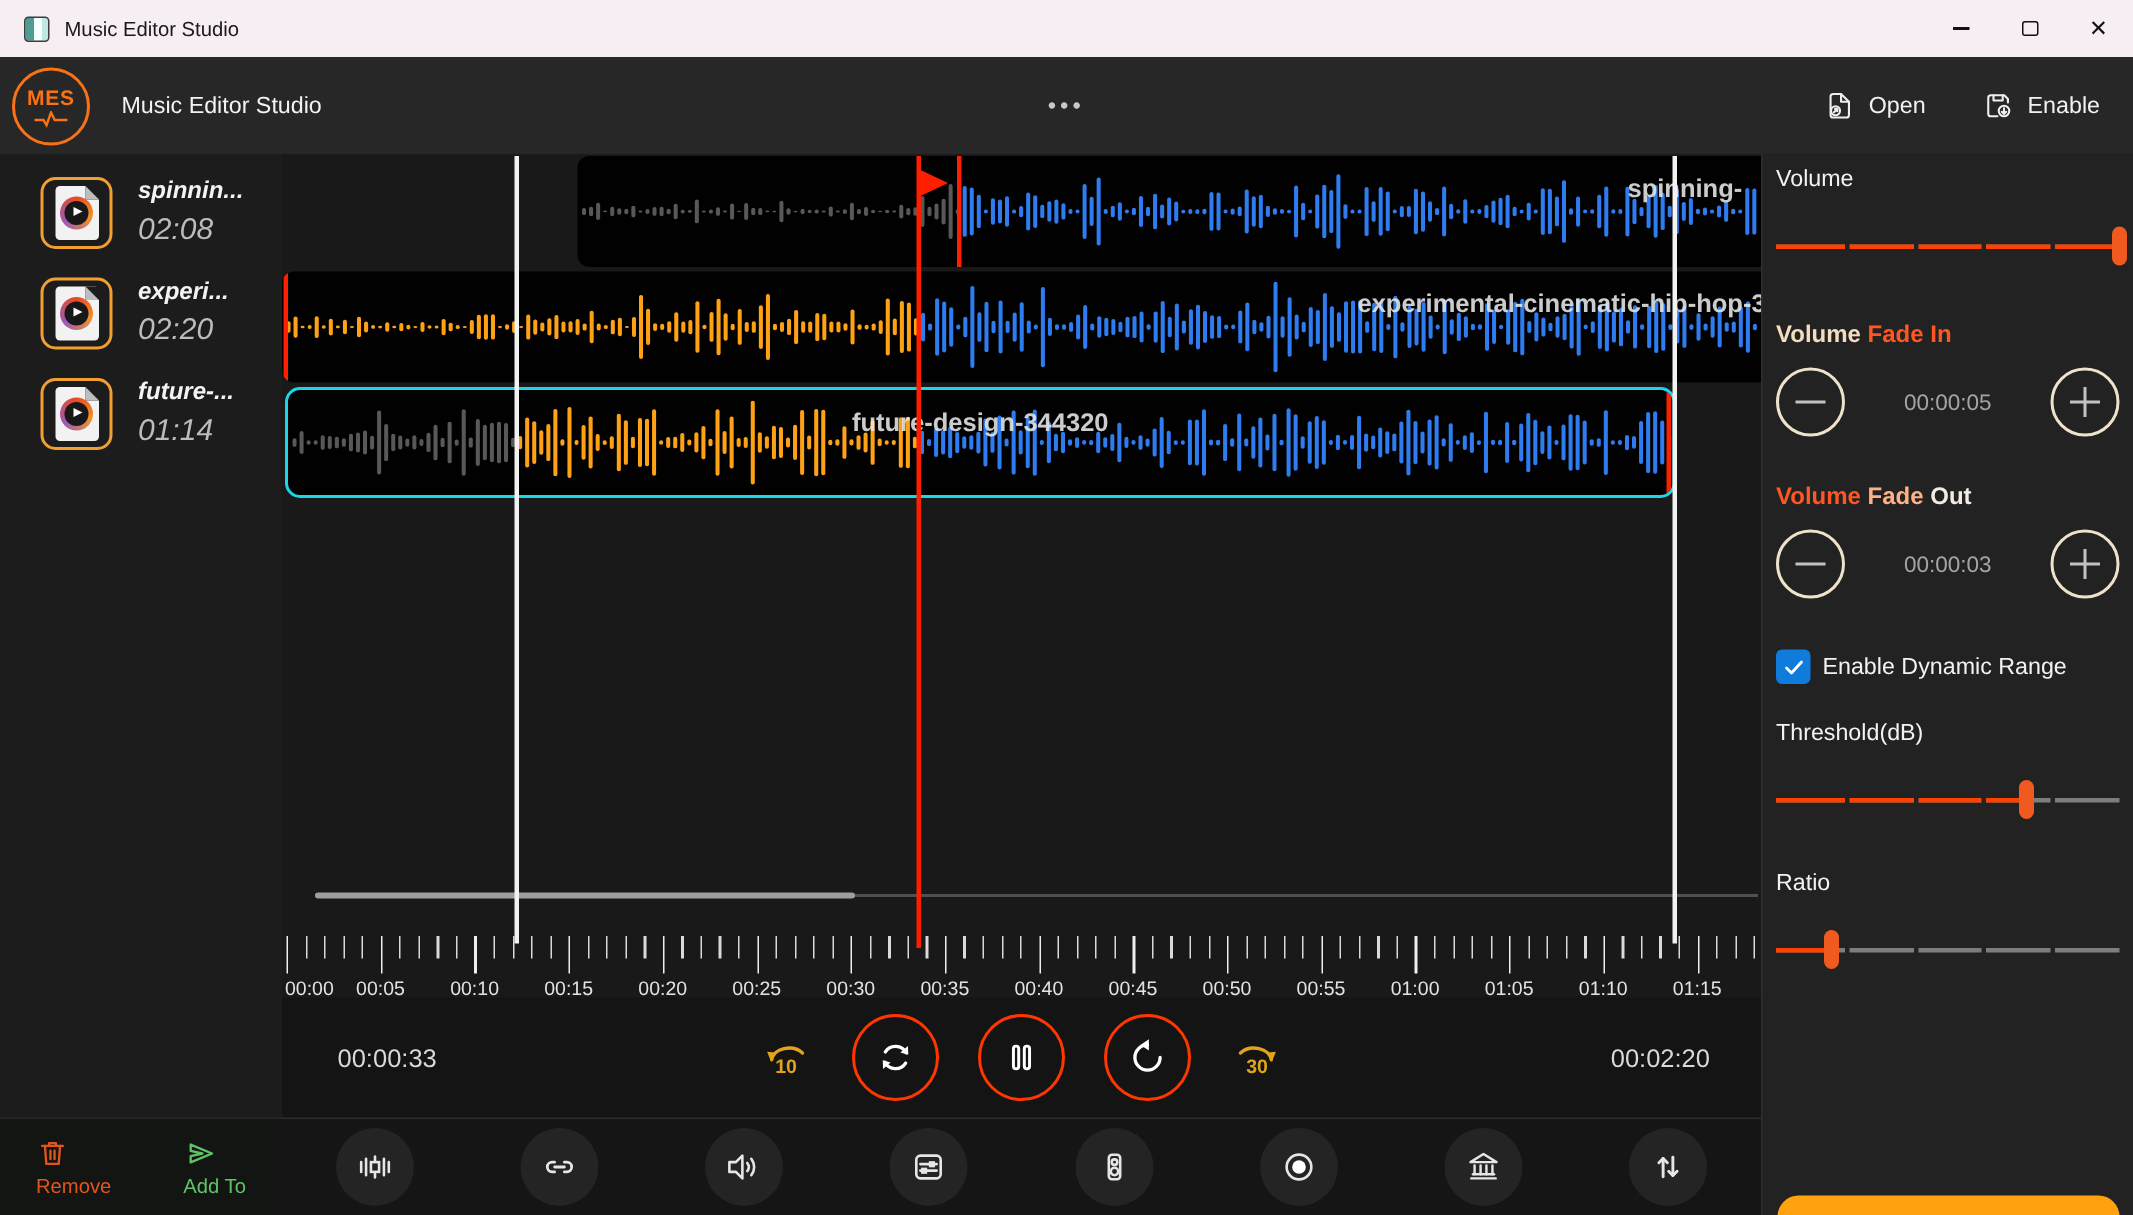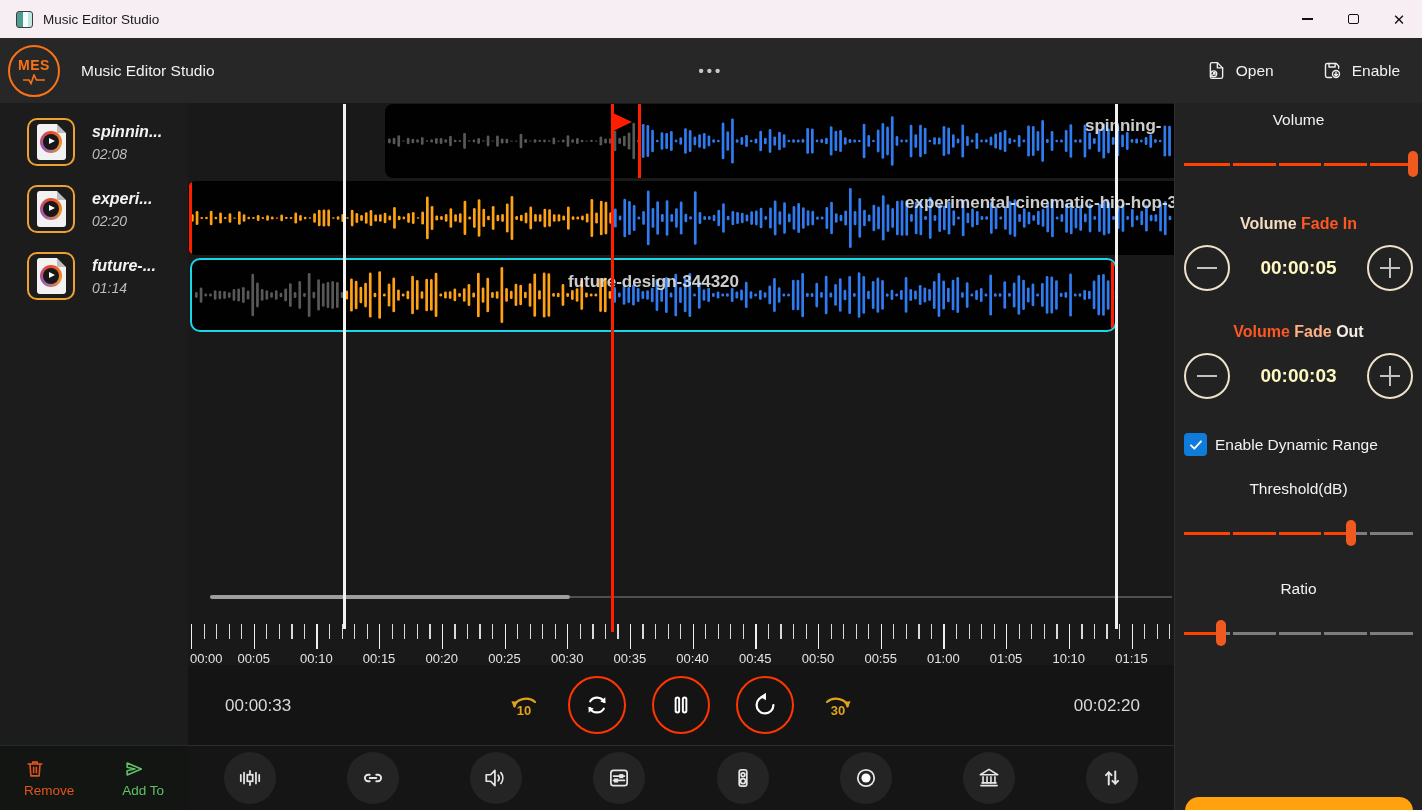--- a/index.html
+++ b/index.html
@@ -20,42 +20,42 @@
 
   
   .header { position:absolute; left:0; top:38px; width:1422px; height:65px; background:#272727;
     display:flex; align-items:center; }
   .logo { width:52px; height:52px; margin-left:8px; border:2.5px solid #f97316; border-radius:50%;
     display:flex; flex-direction:column; align-items:center; justify-content:center; gap:1px; }
   .logo-txt { color:#f97316; font-weight:bold; font-size:14px; letter-spacing:.5px; }
   .app-name { margin-left:21px; font-size:15.5px; color:#f2f2f2; }
   .menu-dots { position:absolute; left:0; right:0; text-align:center; color:#c8c8c8;
     font-size:15px; font-weight:bold; letter-spacing:3px; pointer-events:none; }
-  .header-actions { margin-left:auto; display:flex; align-items:center; gap:48px; padding-right:22px; z-index:2; }
+  .header-actions { margin-left:auto; display:flex; align-items:center; gap:38px; padding-right:22px; z-index:2; }
   .h-btn { display:flex; align-items:center; gap:9px; background:none; border:none;
     color:#f1f1f1; font-size:15.5px; font-family:inherit; }
 
   
   .sidebar { position:absolute; left:0; top:103px; width:188px; height:707px; background:#1c1c1c; }
   .pl-item { display:flex; align-items:center; gap:17px; margin:19px 0 0 27px; height:48px;font-style:italic; }
   .pl-item:first-child { margin-top:15px; }
   .pl-icon { width:48px; height:48px; border:2px solid #f0a030; border-radius:10px;
     display:flex; align-items:center; justify-content:center; background:#1c1c1c; }
   .pl-file { width:29px; height:36px; background:#f2f2f2; border-radius:3px; position:relative;
     display:flex; align-items:center; justify-content:center; }
   .pl-fold { position:absolute; right:0; top:0; width:0; height:0;
     border-left:9px solid #bdbdbd; border-top:9px solid #1c1c1c; }
   .pl-ring { width:22px; height:22px; border-radius:50%;
     background:conic-gradient(#e84a27,#f0932b 30%,#9b59b6 65%,#e84a27); 
     display:flex; align-items:center; justify-content:center; }
   .pl-play { width:16px; height:16px; border-radius:50%; background:#181818; position:relative; }
   .pl-play::after { content:""; position:absolute; left:6px; top:4.2px; border-left:6px solid #fff;
     border-top:3.8px solid transparent; border-bottom:3.8px solid transparent; }
   .pl-name { font-size:16px; font-weight:bold; color:#f3f3f3; }
-  .pl-dur { font-size:14px; color:#bcbcbc; margin-top:5px; }
+  .pl-dur { font-size:20px; color:#bcbcbc; margin-top:5px; }
   .sidebar-footer { position:absolute; left:0; bottom:0; width:188px; height:65px; background:#121512;
     border-top:1px solid #262a26; display:flex; justify-content:space-around; align-items:center; }
   .sf-btn { display:flex; flex-direction:column; gap:3px; background:none; border:none; font-family:inherit; }
   .sf-label-remove { font-size:13.5px; color:#e3541c; }
   .sf-label-add { font-size:13.5px; color:#5fc269; }
 
   
   .editor { position:absolute; left:188px; top:103px; width:986px; height:707px; background:#191919; overflow:hidden; }
   .tracks-area { position:absolute; left:0; top:0; width:986px; height:497px; overflow:hidden; }
   .clip { position:absolute; background:#010101; overflow:hidden; }
@@ -88,35 +88,35 @@
 
   
   .toolbar { position:absolute; left:0; top:642px; width:986px; height:65px; background:#151515;
     border-top:1px solid #2c2c2c; display:flex; justify-content:space-around; align-items:center; }
   .tool-btn { width:52px; height:52px; border-radius:50%; background:#242424; border:none;
     display:flex; align-items:center; justify-content:center; }
 
   
   .inspector { position:absolute; left:1174px; top:103px; width:248px; height:707px; background:#222222;
     border-left:1px solid #2e2e2e; padding:8px 9px 0 9px; overflow:hidden; }
-  .panel-label { font-size:15.5px; color:#f2f2f2;text-align:center; }
+  .panel-label { font-size:15.5px; color:#f2f2f2; }
   .panel-label.bold { font-weight:bold; font-size:16px; }
   .slider { position:relative; height:26px; margin-top:22px; }
   .sl-base { position:absolute; left:0; right:0; top:11.5px; height:3px; background:#7d7d7d; }
   .sl-fill { position:absolute; left:0; top:11.5px; height:3px; background:#ff4200; }
   .sl-gap { position:absolute; top:10.5px; width:3px; height:5px; background:#222222; }
   .sl-thumb { position:absolute; top:0; width:10px; height:26px; border-radius:5px; background:#f05a1f; }
   .stepper { display:flex; align-items:center; justify-content:space-between; margin-top:12px; }
   .circle-btn { width:46px; height:46px; border-radius:50%; border:2px solid #efe2ca; background:none;
     display:flex; align-items:center; justify-content:center; position:relative; }
   .minus-glyph { width:20px; height:2.2px; background:#c2c2c2; }
   .plus-glyph { width:20px; height:20px; position:relative; }
   .plus-glyph::before { content:""; position:absolute; left:0; top:8.9px; width:20px; height:2.2px; background:#c2c2c2; }
   .plus-glyph::after { content:""; position:absolute; left:8.9px; top:0; width:2.2px; height:20px; background:#c2c2c2; }
-  .stepper-value { font-size:19px; color:#fef9c3;font-weight:bold; }
+  .stepper-value { font-size:15px; color:#a3a3a3; }
   .check-row { display:flex; align-items:center; margin-top:34px; }
   .checkbox { width:23px; height:23px; border-radius:4px; background:#0f7bdb;
     display:flex; align-items:center; justify-content:center; }
   .check-label { margin-left:8px; font-size:15.5px; color:#f2f2f2; }
   .mt-fadein { margin-top:38px; }
   .mt-fadeout { margin-top:32px; }
   .mt-thresh { margin-top:24px; }
   .mt-ratio { margin-top:34px; }
   .primary-btn { position:absolute; left:10px; top:694px; width:228px; height:60px;
     border:none; border-radius:14px; background:#ffa20d; }
@@ -909,21 +909,21 @@
       <div class="tick" style="left: 780.5px;"></div>
       <div class="tick" style="left: 793px;"></div>
       <div class="tick" style="left: 805.6px;"></div>
       <div class="tick major" style="left: 818.1px;"></div>
       <div class="tick-label" style="left: 818.1px;">01:05</div>
       <div class="tick" style="left: 830.6px;"></div>
       <div class="tick" style="left: 843.2px;"></div>
       <div class="tick" style="left: 855.7px;"></div>
       <div class="tick" style="left: 868.3px;"></div>
       <div class="tick major" style="left: 880.8px;"></div>
-      <div class="tick-label" style="left: 880.8px;">10:10</div>
+      <div class="tick-label" style="left: 880.8px;">01:10</div>
       <div class="tick" style="left: 893.3px;"></div>
       <div class="tick" style="left: 905.9px;"></div>
       <div class="tick" style="left: 918.4px;"></div>
       <div class="tick" style="left: 931px;"></div>
       <div class="tick major" style="left: 943.5px;"></div>
       <div class="tick-label" style="left: 943.5px;">01:15</div>
       <div class="tick" style="left: 956px;"></div>
       <div class="tick" style="left: 968.6px;"></div>
       <div class="tick" style="left: 981.1px;"></div>
     </div>

